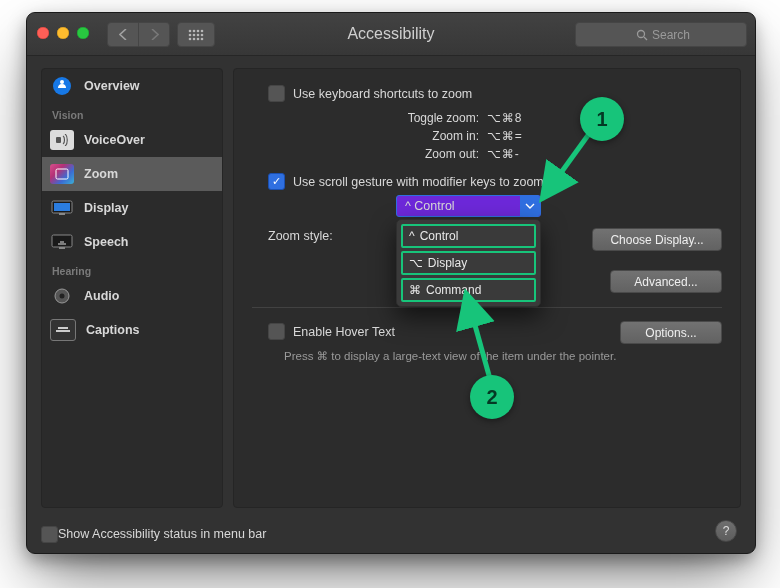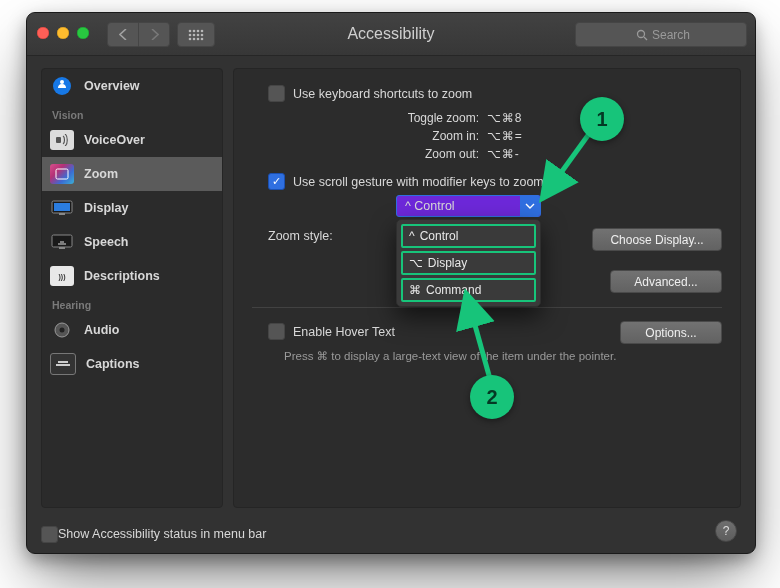--- a/index.html
+++ b/index.html
@@ -196,29 +196,20 @@
       <div class="side-item">
         <span class="side-icon">
           <svg width="22" height="16" viewBox="0 0 22 16">
                 <rect x="1" y="1" width="20" height="12" rx="1.5" fill="#1a1a1a" stroke="#888"></rect>
                 <path d="M7 10h8M9 8h4M11 6h0" stroke="#ddd" stroke-width="1.2"></path>
                 <rect x="8" y="13" width="6" height="2" fill="#888"></rect>
               </svg>
         </span>
         <span>Speech</span>
       </div>
-      <div class="side-item">
-        <span class="side-icon" style="background:#e8e8e8;">
-          <svg width="16" height="10" viewBox="0 0 16 10">
-                <rect x="0" y="0" width="16" height="10" rx="2" fill="#e8e8e8"></rect>
-                <text x="8" y="8" text-anchor="middle" font-size="7" fill="#333" font-family="Arial">)))</text>
-              </svg>
-        </span>
-        <span>Descriptions</span>
-      </div>
       <div class="side-heading">Hearing</div>
       <div class="side-item">
         <span class="side-icon">
           <svg width="18" height="18" viewBox="0 0 18 18">
                 <circle cx="9" cy="9" r="7" fill="#555" stroke="#999"></circle>
                 <circle cx="9" cy="9" r="2.5" fill="#222"></circle>
               </svg>
         </span>
         <span>Audio</span>
       </div>

